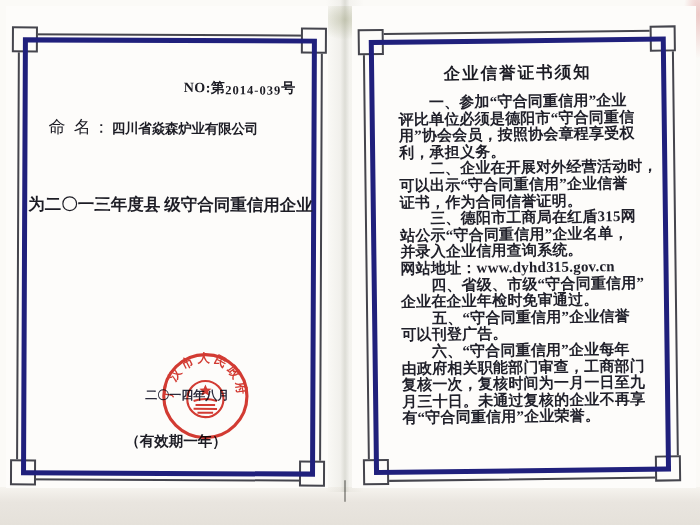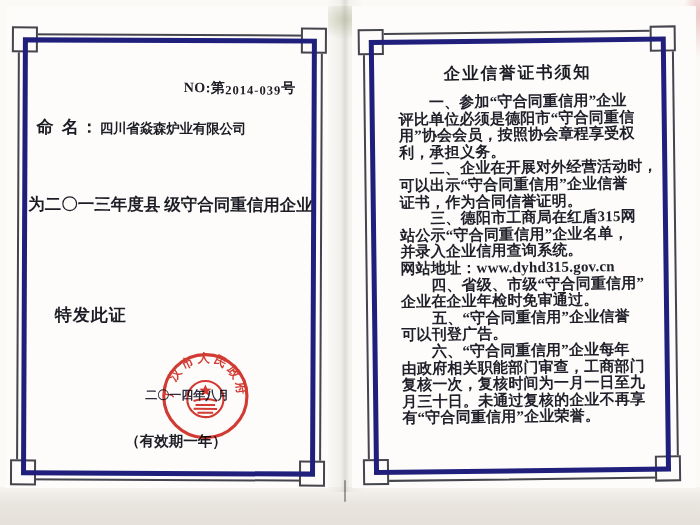--- a/index.html
+++ b/index.html
@@ -31,21 +31,21 @@
   .navy-rect{position:absolute;border:5px solid var(--frame-navy,#20207c);
     box-sizing:border-box;z-index:3;}
   .sq{position:absolute;width:26px;height:26px;box-sizing:border-box;
     border:2px solid var(--frame-thin,#45454d);background:#fdfcfa;z-index:2;}
 
   
   .certno{position:absolute;left:183px;top:79px;font-size:14px;font-weight:bold;
     color:var(--ink,#1c1c24);letter-spacing:.5px;z-index:4;white-space:nowrap;}
   .certno .num{font-size:12.5px;position:relative;top:2px;letter-spacing:1px;}
   .namerow{position:absolute;left:36px;top:116px;z-index:4;white-space:nowrap;}
-  .namerow .namelabel{font-size:17px;font-weight:bold;color:var(--ink,#1c1c24);letter-spacing:2px;}
+  .namerow .namelabel{font-size:17px;font-weight:normal;color:var(--ink,#1c1c24);letter-spacing:2px;margin-left:12px;}
   .namerow .company{font-size:13.5px;font-weight:bold;color:var(--ink,#1c1c24);letter-spacing:-.2px;}
   .award{position:absolute;left:28px;top:194px;font-size:16.5px;font-weight:bold;
     color:var(--ink,#1c1c24);white-space:nowrap;z-index:4;}
   .issue{position:absolute;left:55px;top:304px;font-size:17px;font-weight:bold;
     color:var(--ink,#1c1c24);letter-spacing:1px;z-index:4;}
   .seal{position:absolute;left:161px;top:351px;width:90px;height:90px;z-index:4;opacity:.92;}
   .dateline{position:absolute;left:146px;top:387px;font-size:12px;font-weight:bold;
     color:#2b2b3c;z-index:5;mix-blend-mode:multiply;white-space:nowrap;}
   .validity{position:absolute;left:126px;top:432px;font-size:14.5px;font-weight:bold;
     color:var(--ink,#1c1c24);z-index:5;mix-blend-mode:multiply;white-space:nowrap;text-align:center;}
@@ -80,21 +80,20 @@
     <div class="sq" style="left:300px;top:460px;"></div>
     <div class="navy-rect" style="left:22px;top:38px;width:294px;height:438px;"></div>
 
     <div class="certno"><span>NO:第</span><span class="num">2014-039</span><span>号</span></div>
 
     <div class="namerow">
       <span class="namelabel">命 名：</span><span class="company">四川省焱森炉业有限公司</span>
     </div>
 
     <div class="award">为二〇一三年度县 级守合同重信用企业</div>
-    <div class="issue">特发此证</div>
 
     <svg class="seal" viewBox="0 0 92 92">
       <circle cx="46" cy="46" r="42.5" fill="none" stroke="#cf2b22" stroke-width="3.2"></circle>
       <path id="sealArc" d="M 16,58 A 33 33 0 1 1 76,58" fill="none" stroke="none"></path>
       <text font-size="12.5" font-weight="bold" fill="#cf2b22" letter-spacing="3.2">
         <textPath href="#sealArc" startOffset="50%" text-anchor="middle">广汉市人民政府</textPath>
       </text>
       <g stroke="#cf2b22" fill="#cf2b22">
         <circle cx="46" cy="49" r="18.5" fill="none" stroke-width="2.2"></circle>
         <path d="M46 34 L47.8 38.2 L52.2 38.5 L48.9 41.3 L50 45.6 L46 43.2 L42 45.6 L43.1 41.3 L39.8 38.5 L44.2 38.2 Z" stroke="none"></path>

